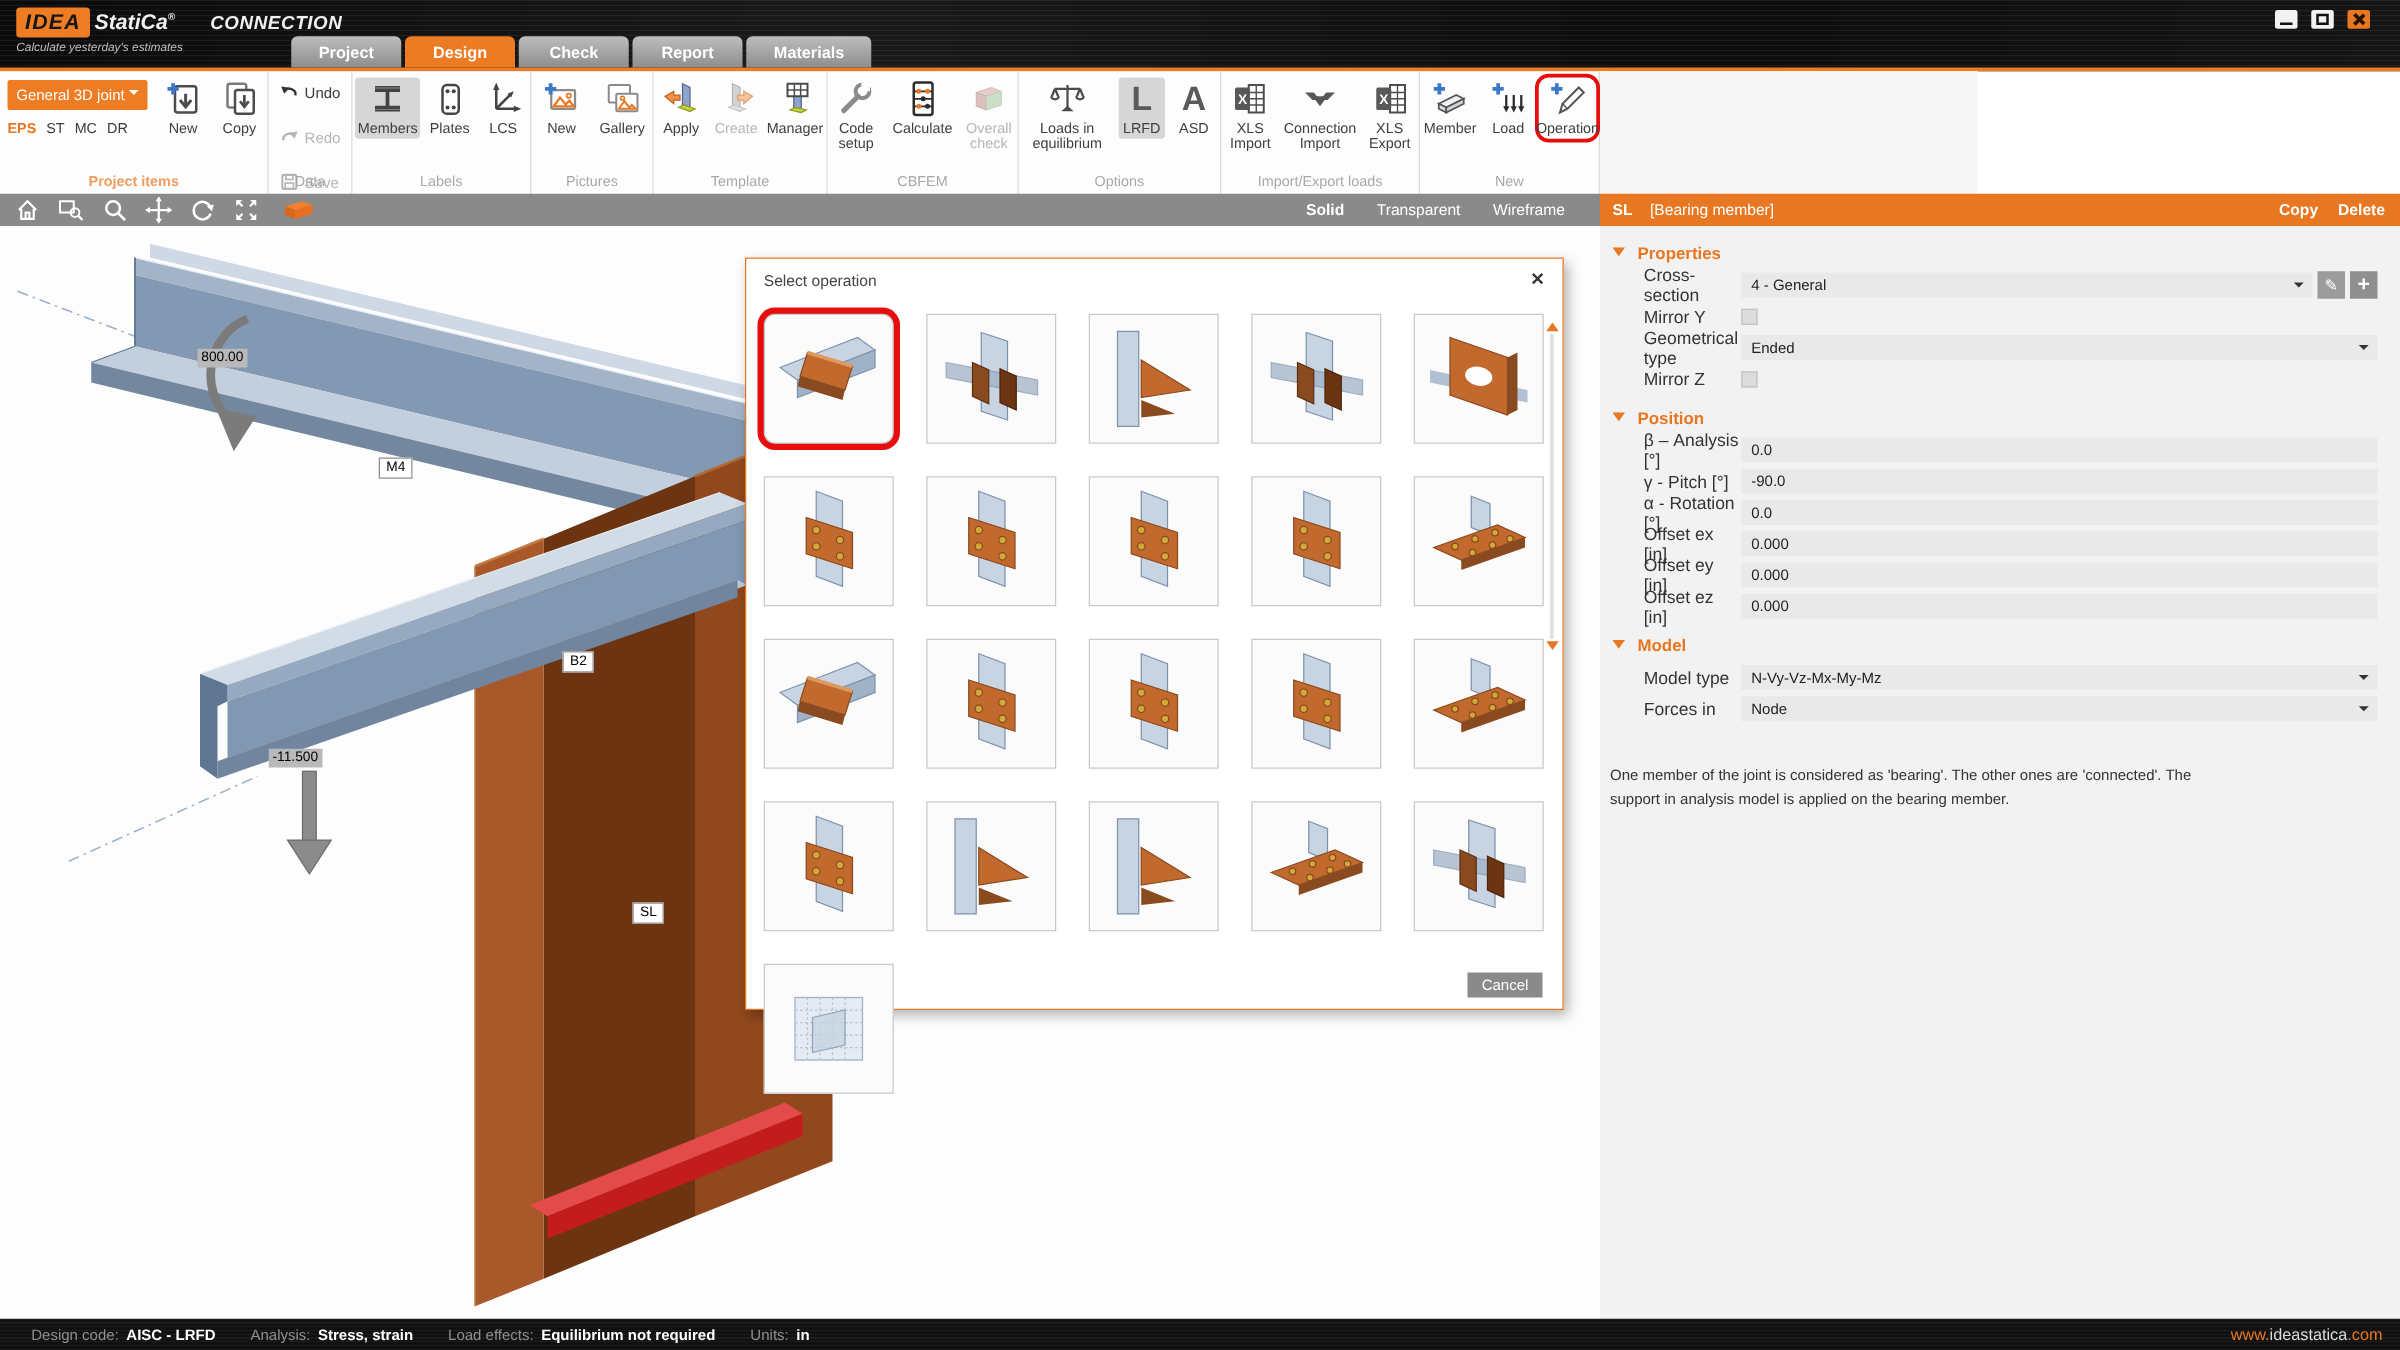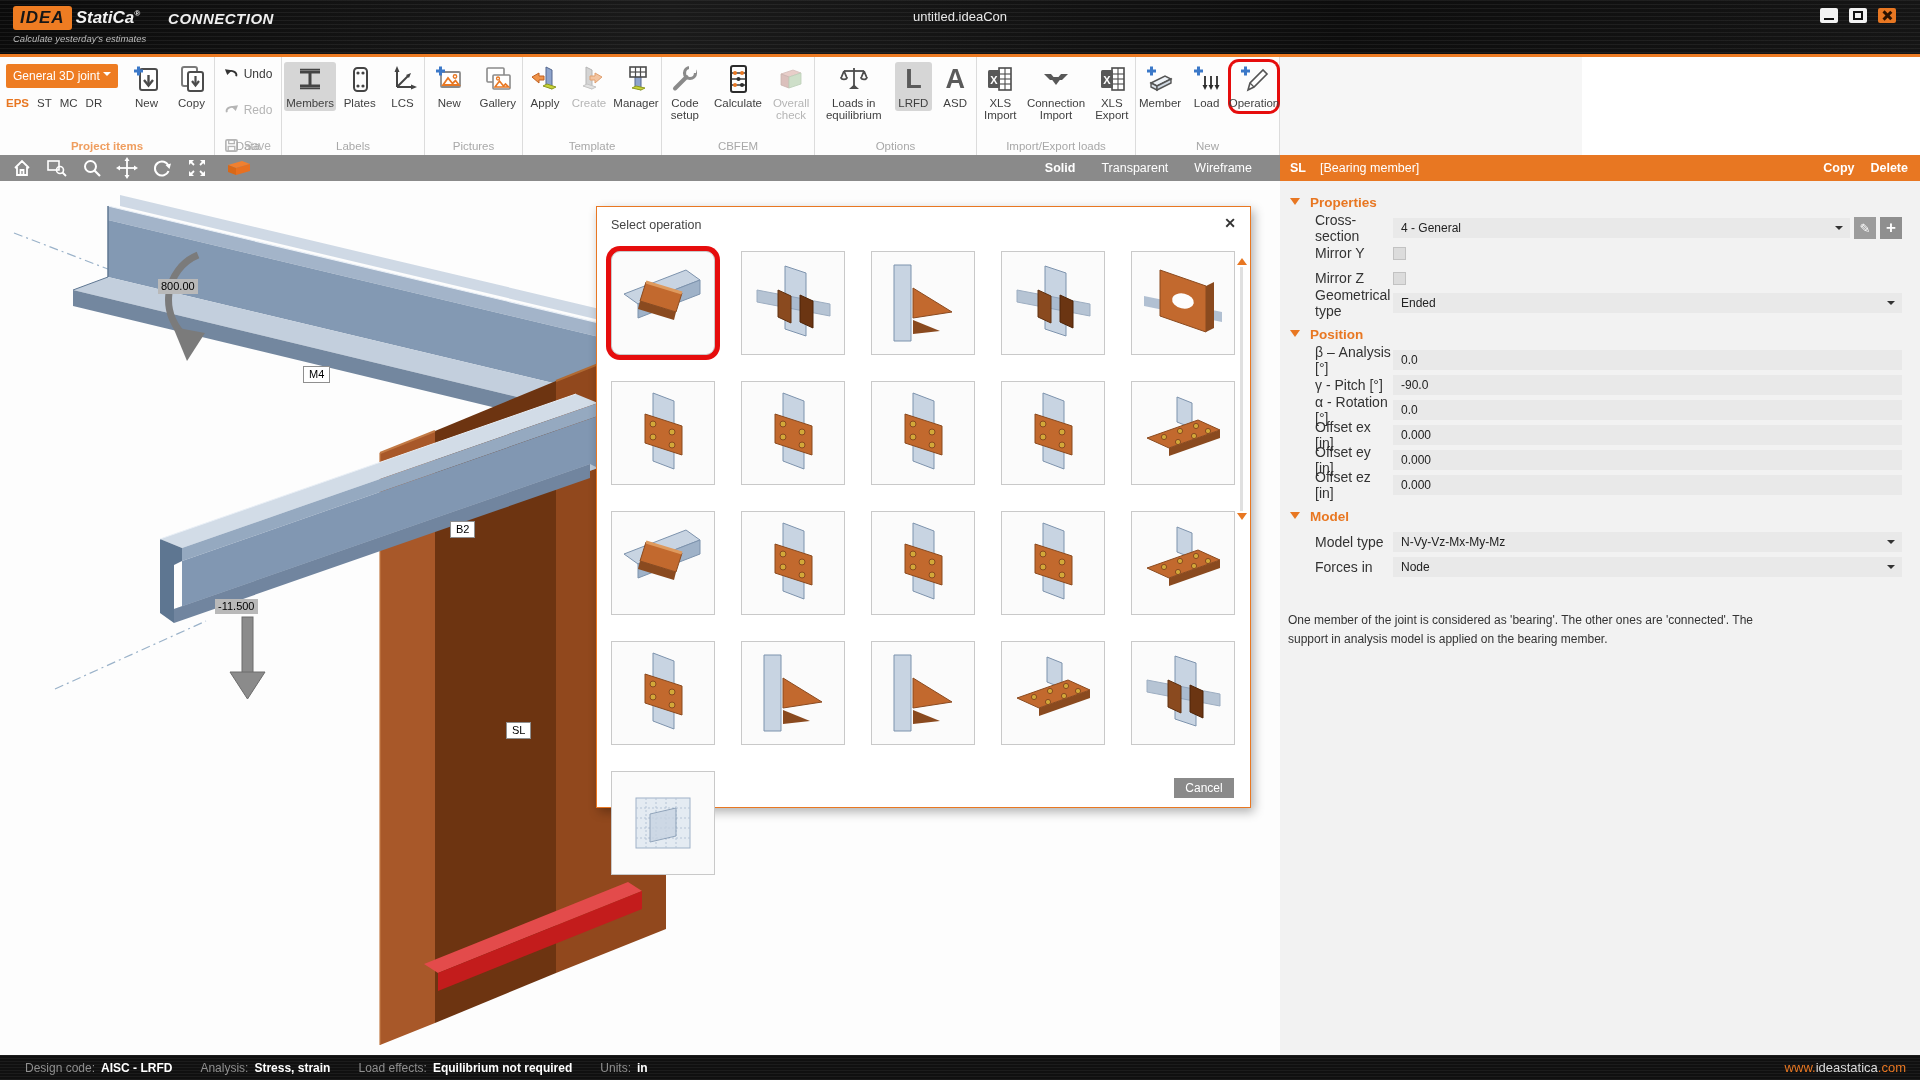--- a/index.html
+++ b/index.html
@@ -131,25 +131,31 @@
 
 <div class="app">
 
   <div class="header">
     <div class="logo">
       <span class="logo-box">IDEA</span>
       <span class="logo-statica"><span>StatiCa</span><span class="logo-reg">®</span></span>
       <span class="logo-product">CONNECTION</span>
     </div>
     <div class="tagline">Calculate yesterday's estimates</div>
-    <div class="win-title">untitled.ideaCon</div>
     <div class="win-controls">
       <div class="wc min"></div>
       <div class="wc max"></div>
       <div class="wc close"></div>
+    </div>
+    <div class="tabs">
+      <div class="tab">Project</div>
+      <div class="tab active">Design</div>
+      <div class="tab">Check</div>
+      <div class="tab">Report</div>
+      <div class="tab">Materials</div>
     </div>
   </div>
 
   <div class="ribbon">
 
     <div class="rgroup" style="width:215px">
       <div class="proj-col">
         <div class="joint-btn">
           <span>General 3D joint</span>
             <span class="caret-down" style="margin-top:0"></span>
@@ -576,29 +582,29 @@
           <span class="vcaret"></span>
         </div>
       <button class="sqbtn edit">✎</button>
       <button class="sqbtn add">+</button>
     </div>
     <div class="prow">
       <div class="plabel">Mirror Y</div>
       <div class="chk"></div>
     </div>
     <div class="prow">
-      <div class="plabel">Mirror Z</div>
-      <div class="chk"></div>
-    </div>
-    <div class="prow">
       <div class="plabel">Geometrical type</div>
       <div class="pval">
           <span>Ended</span>
           <span class="vcaret"></span>
         </div>
+    </div>
+    <div class="prow">
+      <div class="plabel">Mirror Z</div>
+      <div class="chk"></div>
     </div>
 
     <div class="sec-head">
       <span class="sec-tri"></span>
       <span class="sec-title">Position</span>
     </div>
     <div class="prow">
       <div class="plabel">β – Analysis [°]</div>
       <div class="pval">
           <span>0.0</span>

